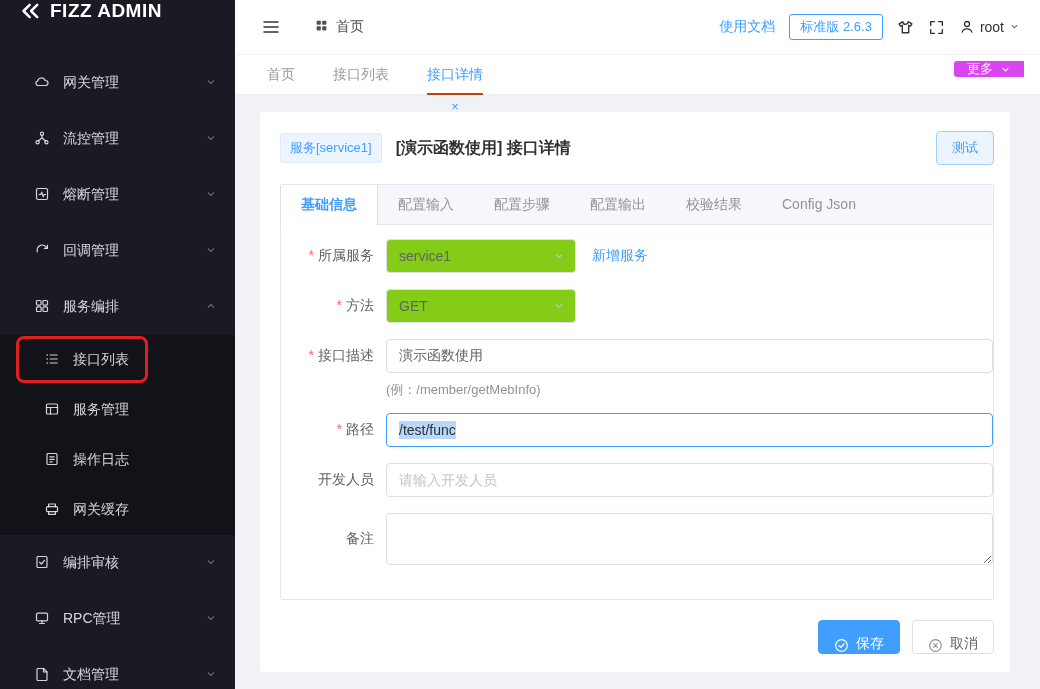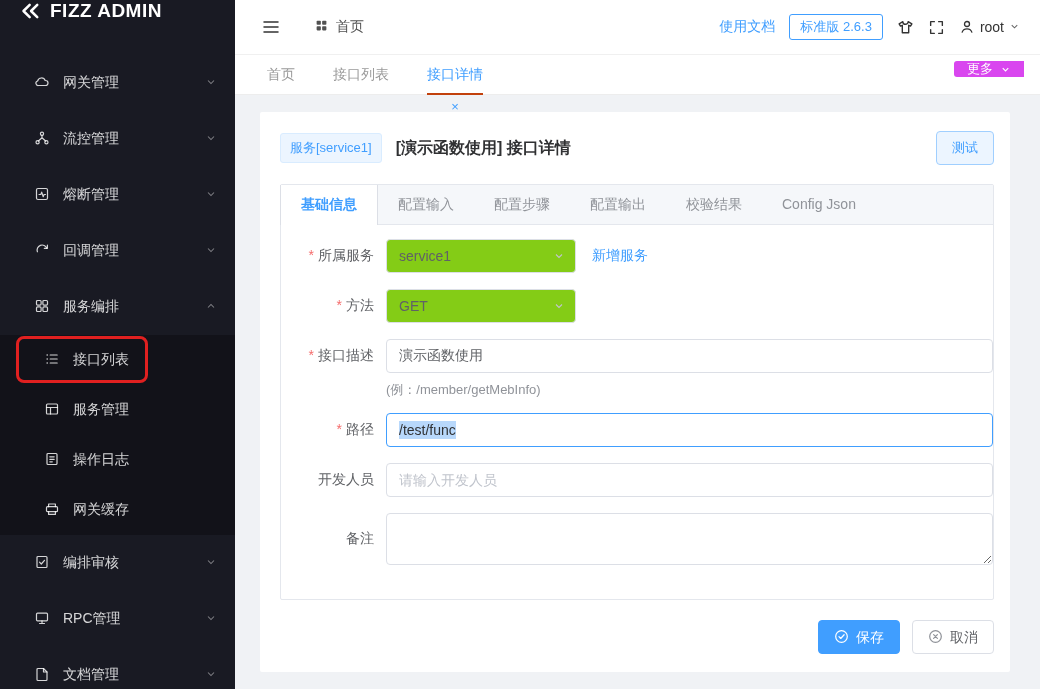--- a/index.html
+++ b/index.html
@@ -71,21 +71,21 @@
   .add-link { color:#409eff; margin-left:16px; cursor:pointer; text-decoration:none; }
   .tinput { width:100%; height:34px; border:1px solid #dcdfe6; border-radius:4px; padding:0 12px; color:#606266; font-size:14px; font-family:inherit; outline:none; background:#fff; }
   .tinput::placeholder { color:#c0c4cc; }
   .fake-input { width:100%; height:34px; border:1px solid #409eff; border-radius:4px; display:flex; align-items:center; padding:0 12px; background:#fff; }
   .seltext { background:#b8d8fb; color:#303133; padding:1px 0; }
   .hint-row { margin-top:-8px; margin-bottom:14px; }
   .hint { color:#909399; font-size:13px; }
   .tarea { width:100%; height:52px; border:1px solid #dcdfe6; border-radius:4px; padding:6px 12px; font-family:inherit; font-size:14px; color:#606266; resize:vertical; outline:none; }
 
   .card-footer { display:flex; justify-content:flex-end; gap:12px; margin-top:20px; }
-  .btn { height:34px; display:flex; align-items:flex-start; gap:7px; padding:8px 15px; border-radius:4px; font-size:14px; cursor:pointer; }
+  .btn { height:34px; display:flex; align-items:flex-end; gap:7px; padding:0 15px; border-radius:4px; font-size:14px; cursor:pointer; }
   .btn svg { width:15px; height:15px; fill:none; stroke-width:1.3; stroke-linecap:round; stroke-linejoin:round; }
   .btn-save { background:#409eff; color:#fff; border:1px solid #409eff; }
   .btn-save svg { stroke:#fff; }
   .btn-cancel { background:#fff; color:#606266; border:1px solid #dcdfe6; }
   .btn-cancel svg { stroke:#909399; }
 
   
   .annotation { position:absolute; left:16px; top:336px; width:132px; height:47px; border:3px solid #e02020; border-radius:8px; z-index:20; pointer-events:none; }
 </style>
 </head>

